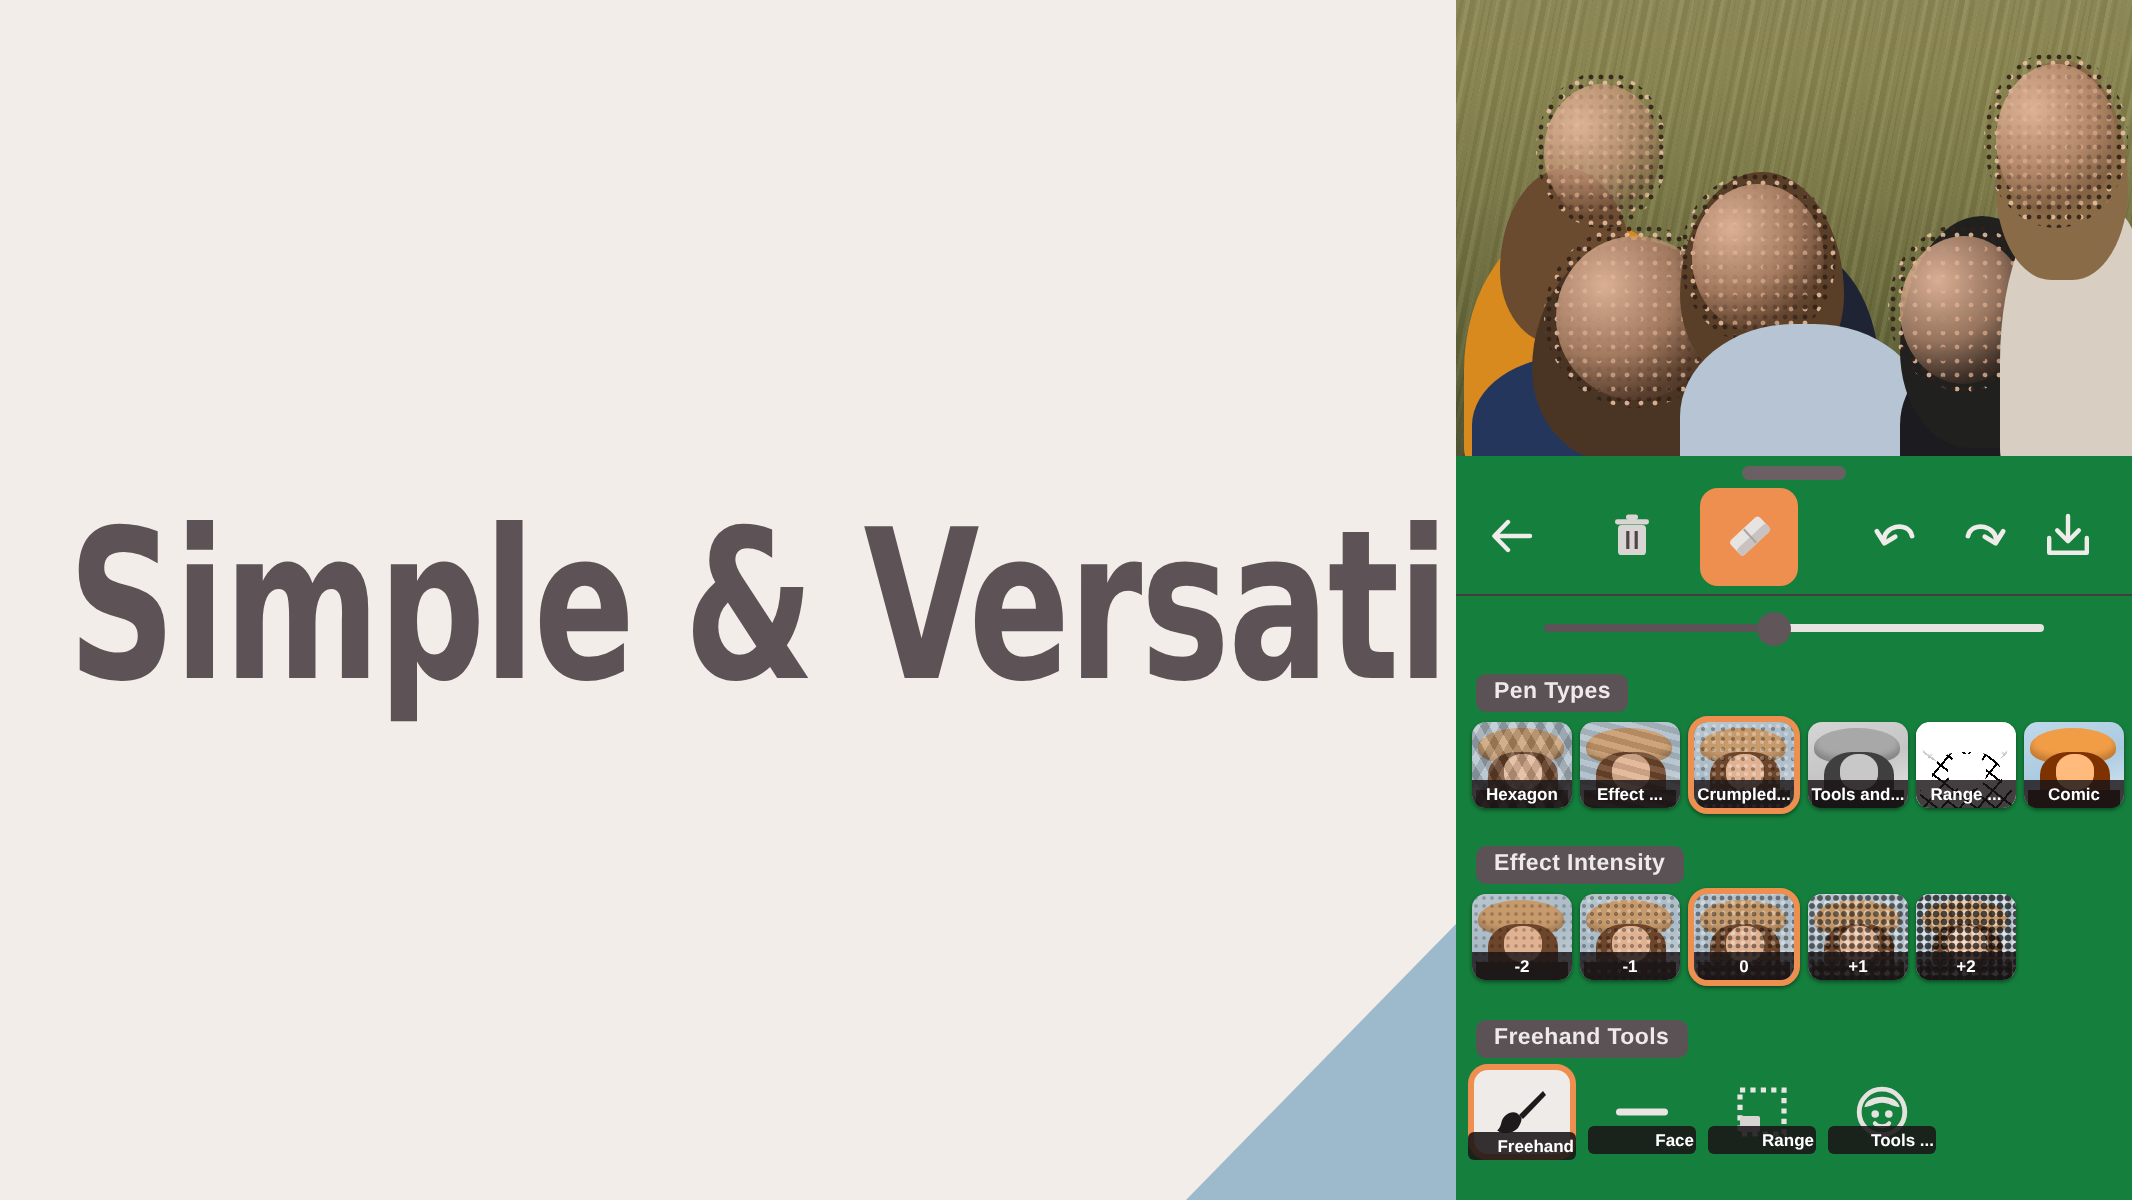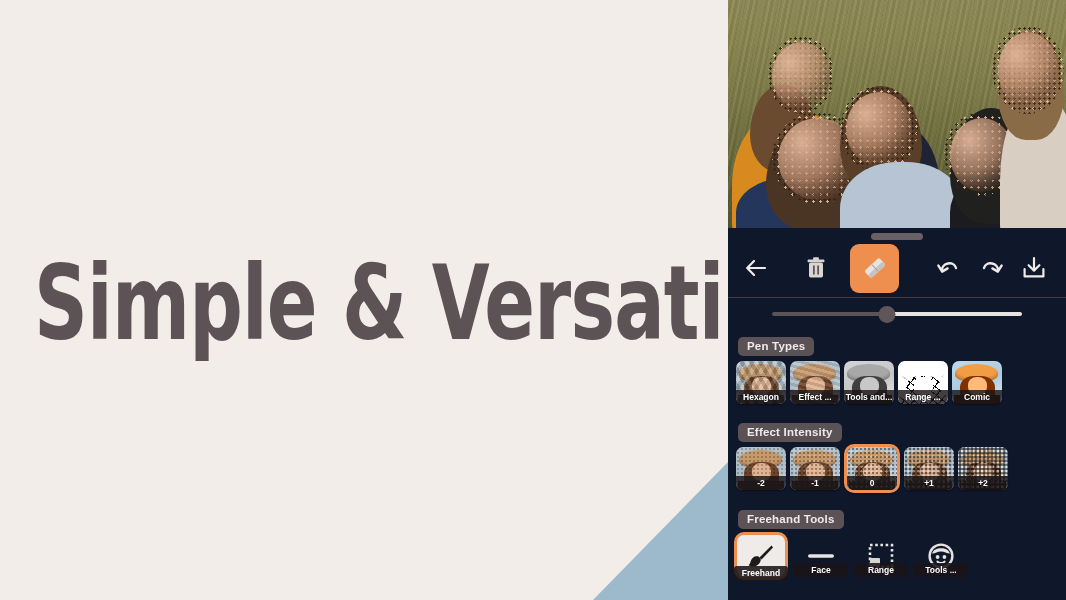--- a/index.html
+++ b/index.html
@@ -235,41 +235,41 @@
   #drawing-row { display:flex; align-items:flex-start; padding:5px 0 0 8px; gap:10px; }
   .tool { position:relative; width:50px; cursor:pointer; }
   .tool .box {
     position:relative; width:50px; height:43px; border-radius:7px;
     display:flex; align-items:center; justify-content:center;
     background:transparent;
   }
   .tool .cap {
     position:absolute; left:-2px; right:-2px; bottom:0;
     background:rgba(26,21,23,.88);
-    color:#fff; font-size:8.5px; font-weight:bold; text-align:center;
+    color:#fff; font-size:8.5px; font-weight:bold; text-align:right;
     padding:2px 1px 2.5px; border-radius:3px;
     white-space:nowrap; overflow:hidden;
   }
   .tool.selected .box {
     width:54px; height:48px; margin-top:-2px; margin-left:-2px;
     background:#efebe8; border:3px solid #ef8f4f; border-radius:10px;
   }
   .tool.selected .cap { background:rgba(26,21,23,.88); }
 </style>
 </head>
 <body>
 
 <div id="promo" style="background: rgb(242, 237, 232);">
   <svg id="promo-triangle" viewBox="0 0 728 600" preserveAspectRatio="none">
     <polygon id="tri-poly" points="728,462 728,600 593,600" fill="#9dbacd"></polygon>
   </svg>
   <div id="promo-title" style="color: rgb(93, 83, 87);">Simple &amp; Versatile</div>
 </div>
 
-<div id="app" style="background: #0f172a;">
+<div id="app" style="background: #15803d;">
 
   <div id="photo">
     <div class="sky"></div>
     <div class="grass-tex"></div>
 
     <div class="person">
       <div class="body-shape" style="left:4px;  top:110px; width:118px; height:130px; background:#d98a1e;"></div>
       <div class="hair" style="left:22px; top:84px;  width:66px;  height:88px;  background:#6b4b30;"></div>
       <div class="noise" style="left:40px; top:36px;  width:66px;  height:78px;"></div>
       <div class="face-blur" style="left:44px; top:42px;  width:58px;  height:68px;"></div>
@@ -405,20 +405,39 @@
               </div>
               <div class="hexmask"></div>
               <div class="smask"></div>
               <div class="cmask"></div>
               <div class="lmask"></div>
               <div class="imask"></div>
             </div>
             <div class="cap">Effect ...</div>
           </div>
         </div>
+        <div class="tile selected">
+          <div class="img">
+            <div class="art-crumple" style="position:absolute;inset:0;">
+              <div class="portrait">
+                <div class="p-sky"></div>
+                <div class="p-hat"></div>
+                <div class="p-hair"></div>
+                <div class="p-face"></div>
+                <div class="p-body"></div>
+              </div>
+              <div class="hexmask"></div>
+              <div class="smask"></div>
+              <div class="cmask"></div>
+              <div class="lmask"></div>
+              <div class="imask"></div>
+            </div>
+            <div class="cap">Crumpled...</div>
+          </div>
+        </div>
         <div class="tile">
           <div class="img">
             <div class="art-bw" style="position:absolute;inset:0;">
               <div class="portrait">
                 <div class="p-sky"></div>
                 <div class="p-hat"></div>
                 <div class="p-hair"></div>
                 <div class="p-face"></div>
                 <div class="p-body"></div>
               </div>

